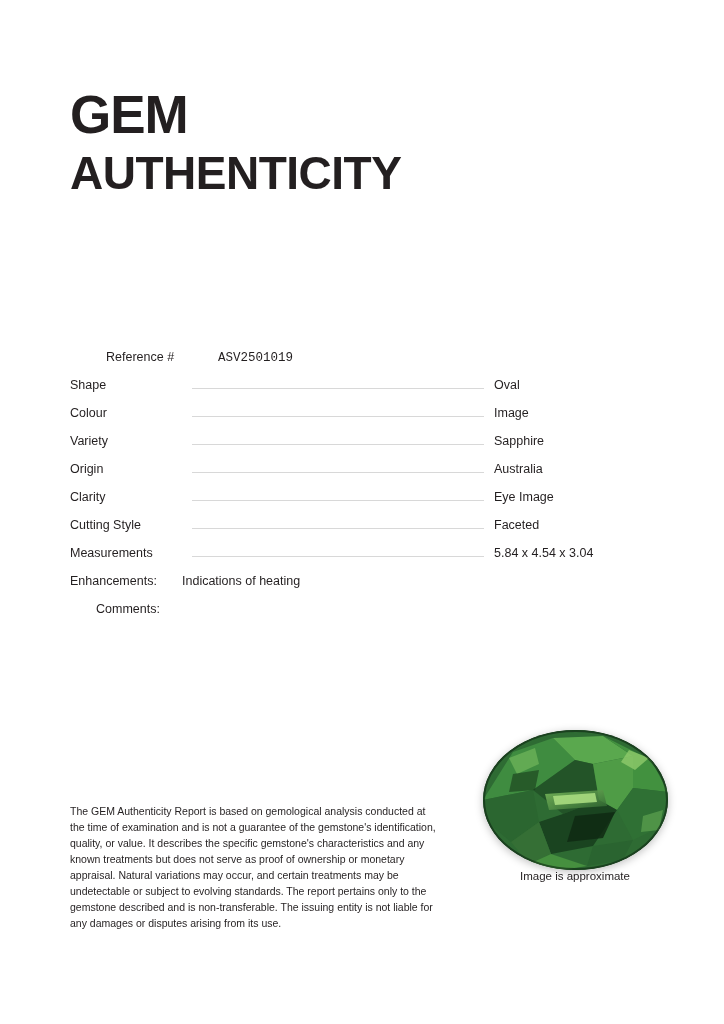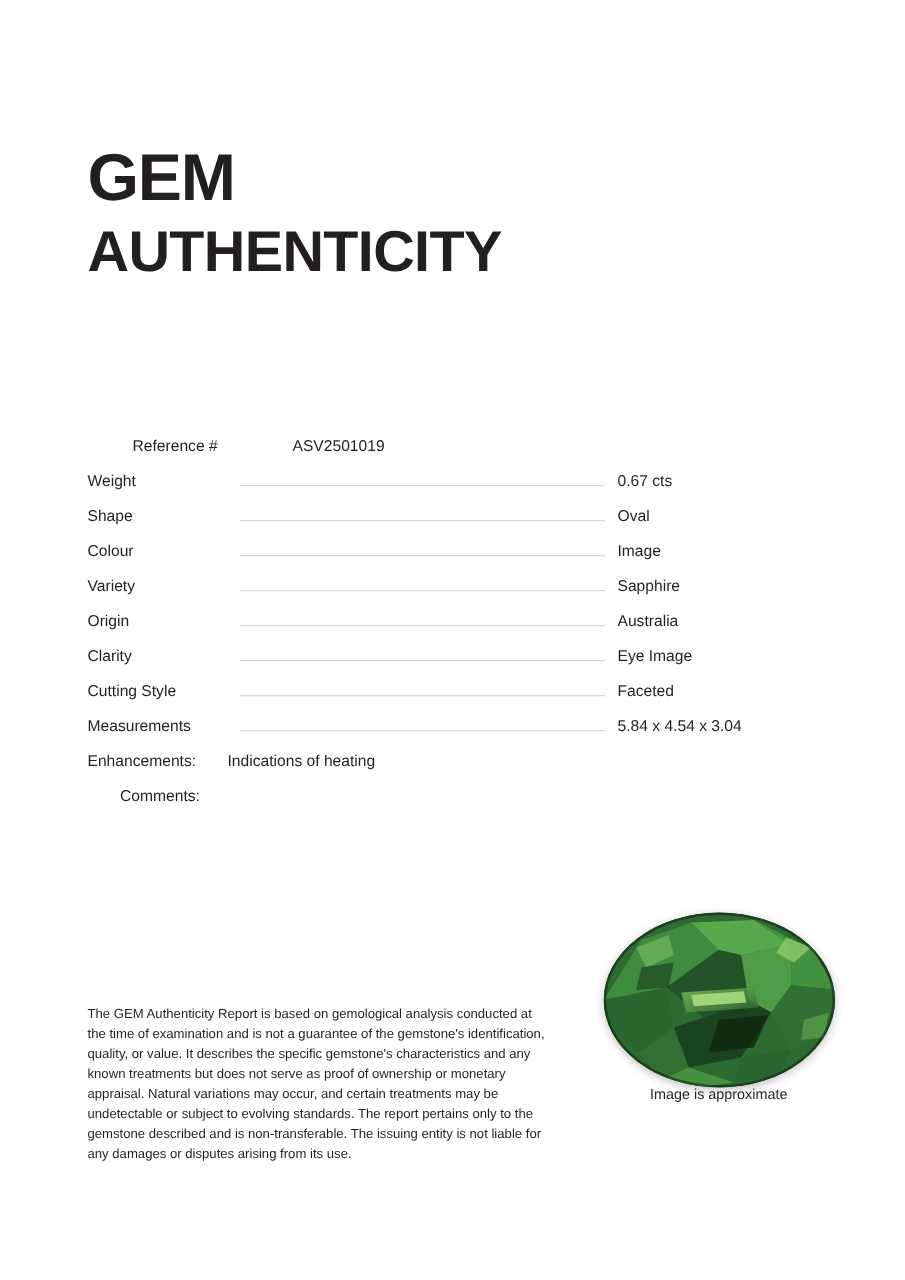--- a/index.html
+++ b/index.html
@@ -19,21 +19,21 @@
   .page {
     position: absolute;
     inset: 0;
     background: #ffffff;
   }
 
   
   .title-block {
     position: absolute;
     left: 70px;
-    top: 116px;
+    top: 88px;
     width: 520px;
   }
   .title-main {
     font-size: 53px;
     font-weight: bold;
     letter-spacing: -1px;
     line-height: 1.02;
     margin: 0;
     font-family: "Liberation Sans", sans-serif;
   }
@@ -73,21 +73,22 @@
     font-size: 12.5px;
     white-space: nowrap;
     color: #231f20;
     min-width: 110px;
   }
   
   .row.ref .label { width: 112px; margin-left: 36px; }
   .row.ref .value {
     min-width: 0;
     flex: 1 1 auto;
-    margin-left: 16px;
+    margin-left: 0;
+    font-family: Liberation Mono, monospace;
   }
 
   
   .row .label { width: 112px; display: inline-block; }
   .row .value { width: 160px; display: inline-block; }
 
   .row.enh .label { width: 112px; }
   .row.enh .value {
     width: auto;
     flex: 1 1 auto;
@@ -158,25 +159,20 @@
     <div class="title-sub">AUTHENTICITY</div>
   </div>
 
   <div class="details">
 
     <div class="row ref">
       <span class="label">Reference #</span>
       <span class="value" style="width:auto;">ASV2501019</span>
     </div>
 
-    <div class="row">
-      <span class="label">Weight</span>
-      <span class="leader"></span>
-      <span class="value">0.67 cts</span>
-    </div>
 
     <div class="row">
       <span class="label">Shape</span>
       <span class="leader"></span>
       <span class="value">Oval</span>
     </div>
 
     <div class="row">
       <span class="label">Colour</span>
       <span class="leader"></span>

